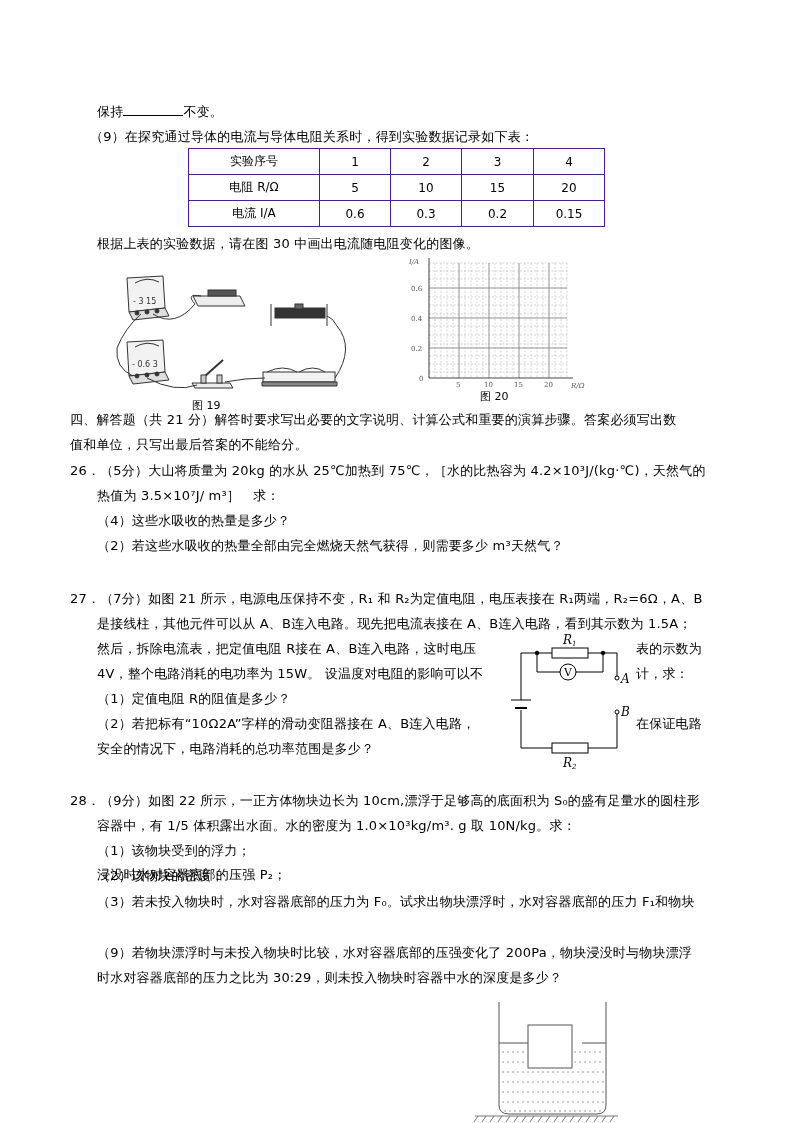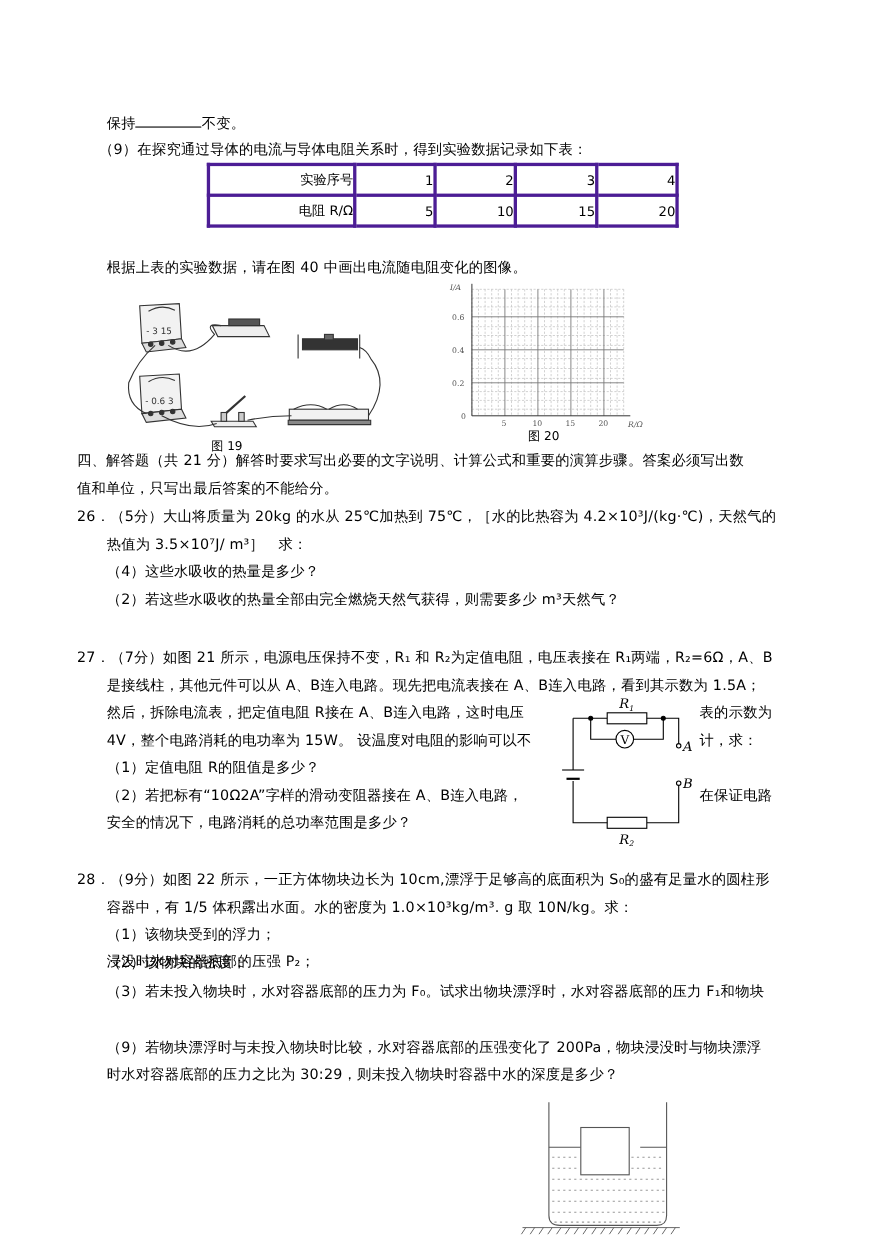--- a/index.html
+++ b/index.html
@@ -1,21 +1,21 @@
 <!DOCTYPE html>
 <html><head>
 <meta charset="utf-8">
 <style>
   html, body { margin: 0; padding: 0; background: #ffffff; }
   body { width: 794px; height: 1123px; position: relative; overflow: hidden;
          font-family: "DejaVu Sans", "Liberation Sans", sans-serif; color: #000; font-size: 13px; }
   .line { position: absolute; white-space: nowrap; font-size: 13px; line-height: 18px; letter-spacing: 0.2px; }
   .blank { display: inline-block; width: 60px; border-bottom: 1px solid #000; height: 12px; vertical-align: baseline; }
   table.data { position: absolute; left: 188px; top: 148px; border-collapse: collapse; font-size: 12px; }
-  table.data td { border: 3px solid #4c1d95; height: 25px; text-align: right; padding: 0; }
+  table.data td { border: 1px solid #4c1d95; height: 25px; text-align: center; padding: 0; }
   .cap { position: absolute; font-size: 11px; }
   svg { position: absolute; overflow: visible; }
 </style>
 </head>
 <body>
 
 <div class="line" style="left:97px;top:103px;text-align:right;">
   <span>保持</span><span class="blank"></span><span>不变。</span>
 </div>
 <div class="line" style="left:90px;top:128px;">（9）在探究通过导体的电流与导体电阻关系时，得到实验数据记录如下表：</div>
@@ -29,24 +29,31 @@
     <td style="width:71px">3</td>
     <td style="width:70px">4</td>
   </tr>
   <tr>
     <td>电阻 R/Ω</td>
     <td>5</td>
     <td>10</td>
     <td>15</td>
     <td>20</td>
   </tr>
+  <tr>
+    <td>电流 I/A</td>
+    <td>0.6</td>
+    <td>0.3</td>
+    <td>0.2</td>
+    <td>0.15</td>
+  </tr>
 </tbody>
   </table>
 
-<div class="line" style="left:97px;top:235px;">根据上表的实验数据，请在图 40 中画出电流随电阻变化的图像。</div>
+<div class="line" style="left:97px;top:235px;">根据上表的实验数据，请在图 30 中画出电流随电阻变化的图像。</div>
 
 <svg style="left:105px;top:268px;" width="250" height="125" viewBox="0 0 250 125">
   <g stroke="#333" fill="none" stroke-width="1">
 
     <path d="M22 10 L58 8 L60 40 L24 44 Z" fill="#f2f2f2"></path>
     <path d="M24 44 L60 40 L64 48 L28 52 Z" fill="#ddd"></path>
     <path d="M30 15 Q42 8 54 14"></path>
     <text x="28" y="36" font-size="8" fill="#333" stroke="none" font-family="DejaVu Sans, sans-serif">- 3 15</text>
     <circle cx="32" cy="45" r="2" fill="#333"></circle>
       <circle cx="42" cy="44" r="2" fill="#333"></circle>

